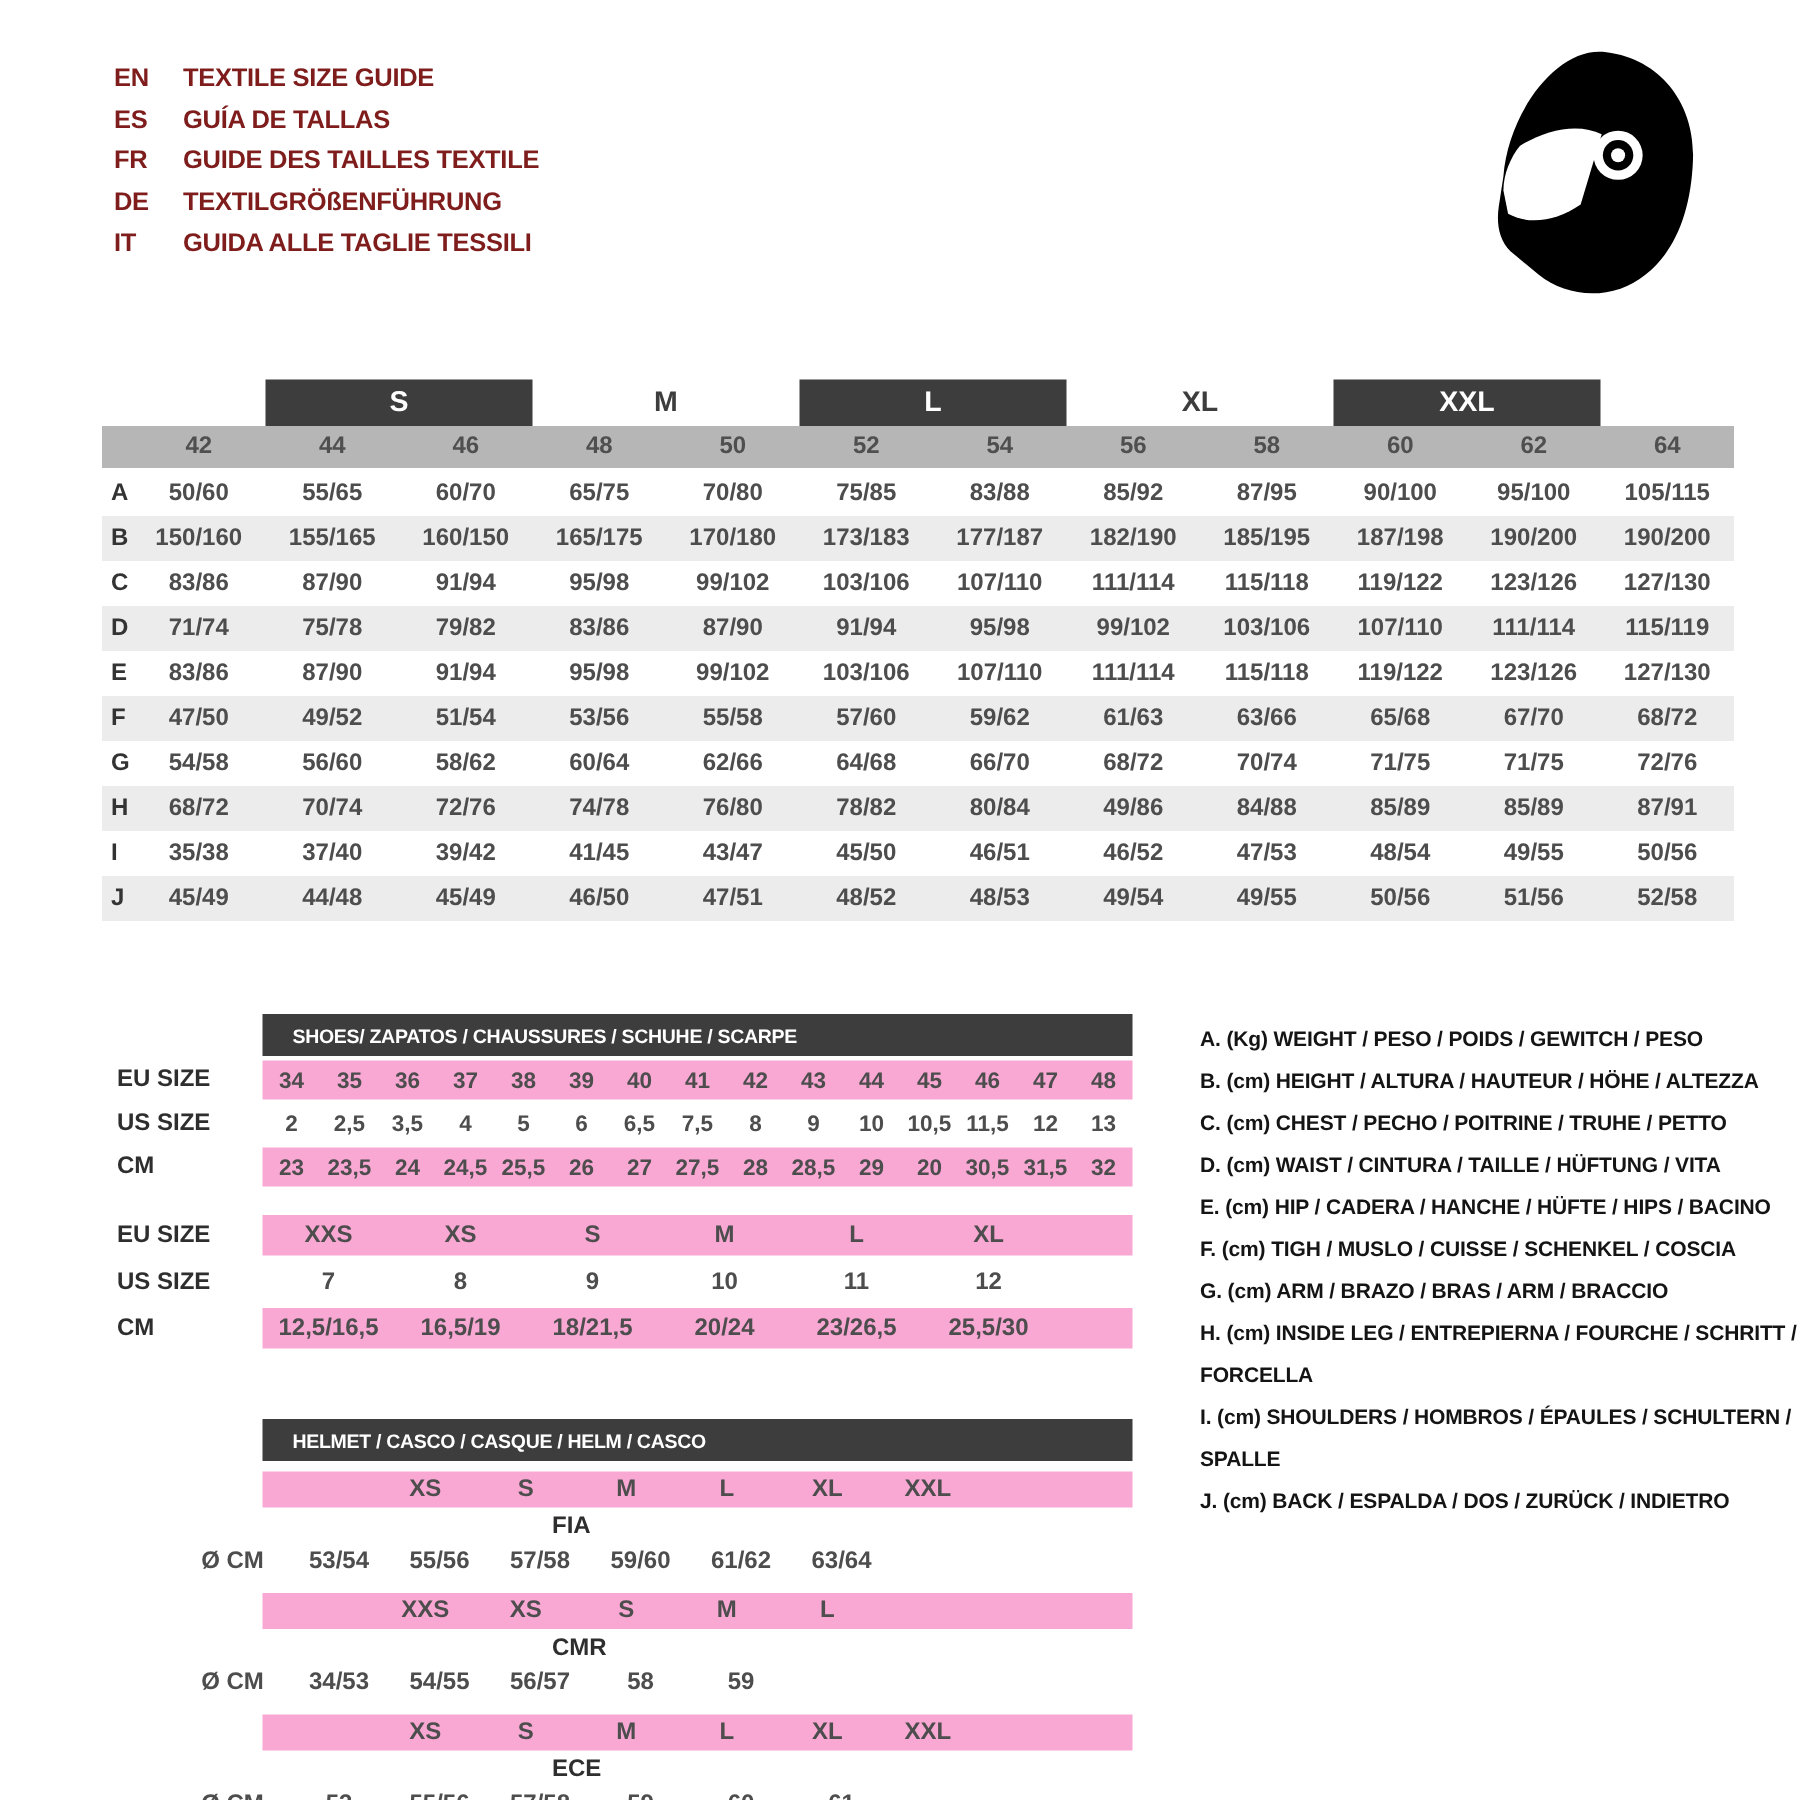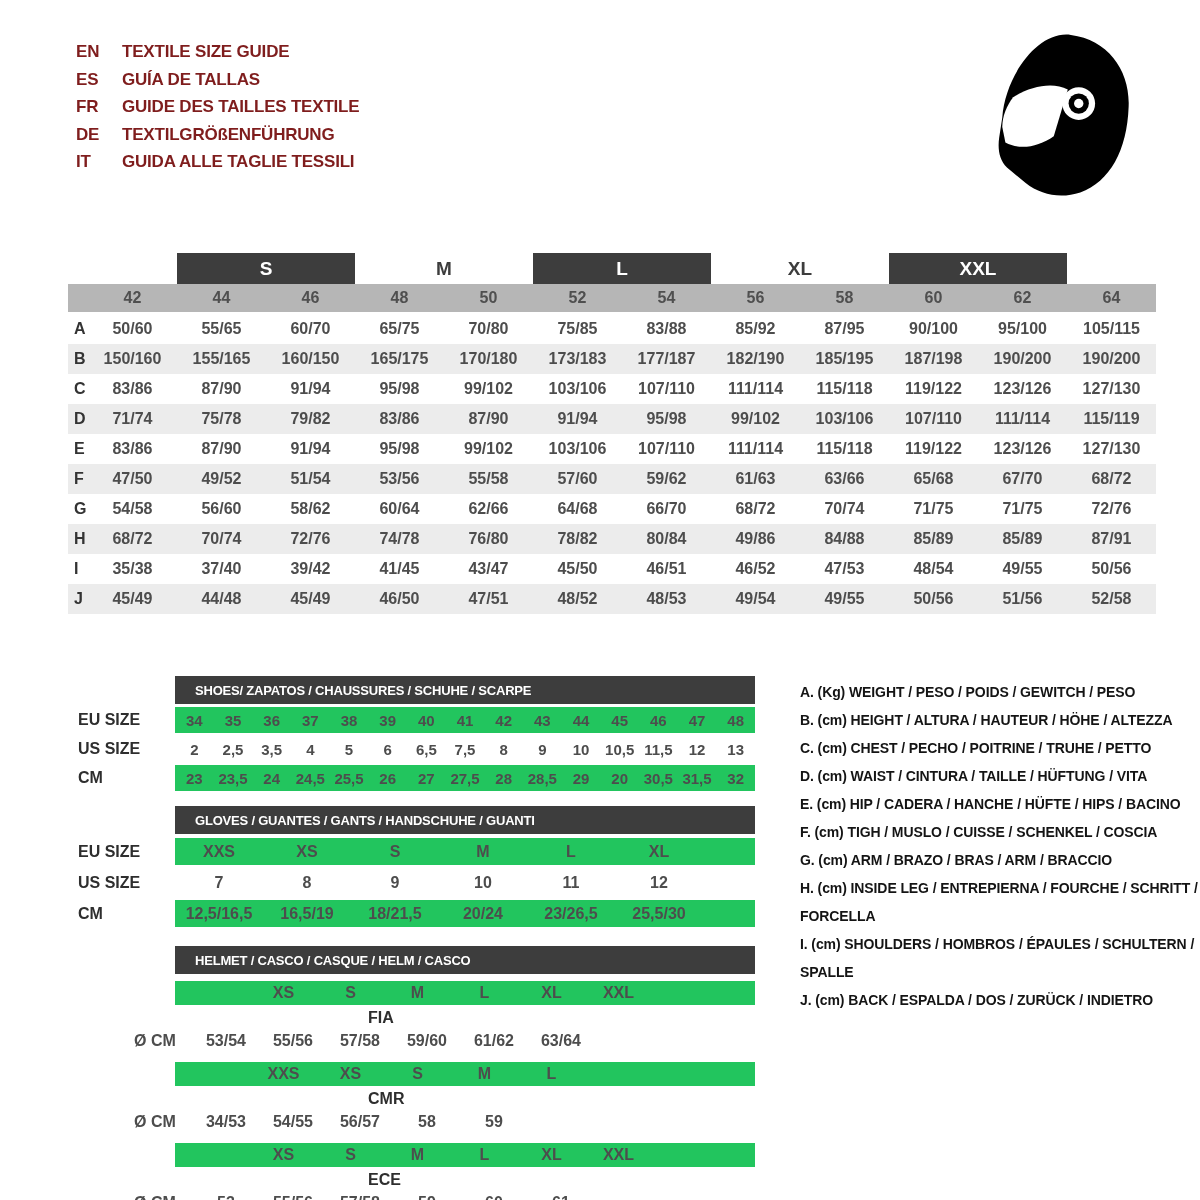--- a/index.html
+++ b/index.html
@@ -35,21 +35,21 @@
   .mt-rows > div:nth-of-type(even){background:#ececec;}
   .mt-rowlabel{text-align:left;padding-left:6px;color:#333333;}
   
   .sec-title{margin-left:115px;width:580px;height:28px;background:#3d3d3d;color:#ffffff;
     display:flex;align-items:center;padding-left:20px;box-sizing:border-box;
     font-size:13px;letter-spacing:-0.2px;white-space:nowrap;}
   .lrow{display:flex;align-items:center;margin-top:3px;}
   .side-label{width:115px;display:flex;align-items:center;padding-left:18px;box-sizing:border-box;
     font-size:16px;color:#2e2e2e;}
   .band{width:580px;box-sizing:border-box;display:grid;align-items:center;text-align:center;min-height:26px;}
-  .gray{background:#22c55e;}
+  .gray{background:#f9a8d4;}
   .grid15{grid-template-columns:repeat(15,1fr);font-size:15px;}
   .grid6{grid-template-columns:repeat(6,88px) 1fr;font-size:16px;}
   .helm-grid{grid-template-columns:75px repeat(6,67px) 1fr;font-size:16px;}
   .cells{display:contents;}
   .shoes{position:absolute;top:676px;left:60px;}
   .gloves{position:absolute;top:806px;left:60px;}
   .gloves .lrow{margin-top:4px;}
   .gloves .band{min-height:27px;}
   .helmet-sec{position:absolute;top:946px;left:60px;}
   .helm-group{margin-top:7px;}
@@ -516,21 +516,20 @@
         <span class="cell">29</span>
         <span class="cell">20</span>
         <span class="cell">30,5</span>
         <span class="cell">31,5</span>
         <span class="cell">32</span>
       </div>
   </div>
 </section>
 
 <section class="gloves">
-  <div class="sec-title">GLOVES / GUANTES / GANTS / HANDSCHUHE / GUANTI</div>
   <div class="lrow">
     <span class="side-label">EU SIZE</span>
     <div class="band grid6 gray">
 
     <span class="cell">XXS</span>
         <span class="cell">XS</span>
         <span class="cell">S</span>
         <span class="cell">M</span>
         <span class="cell">L</span>
         <span class="cell">XL</span>

